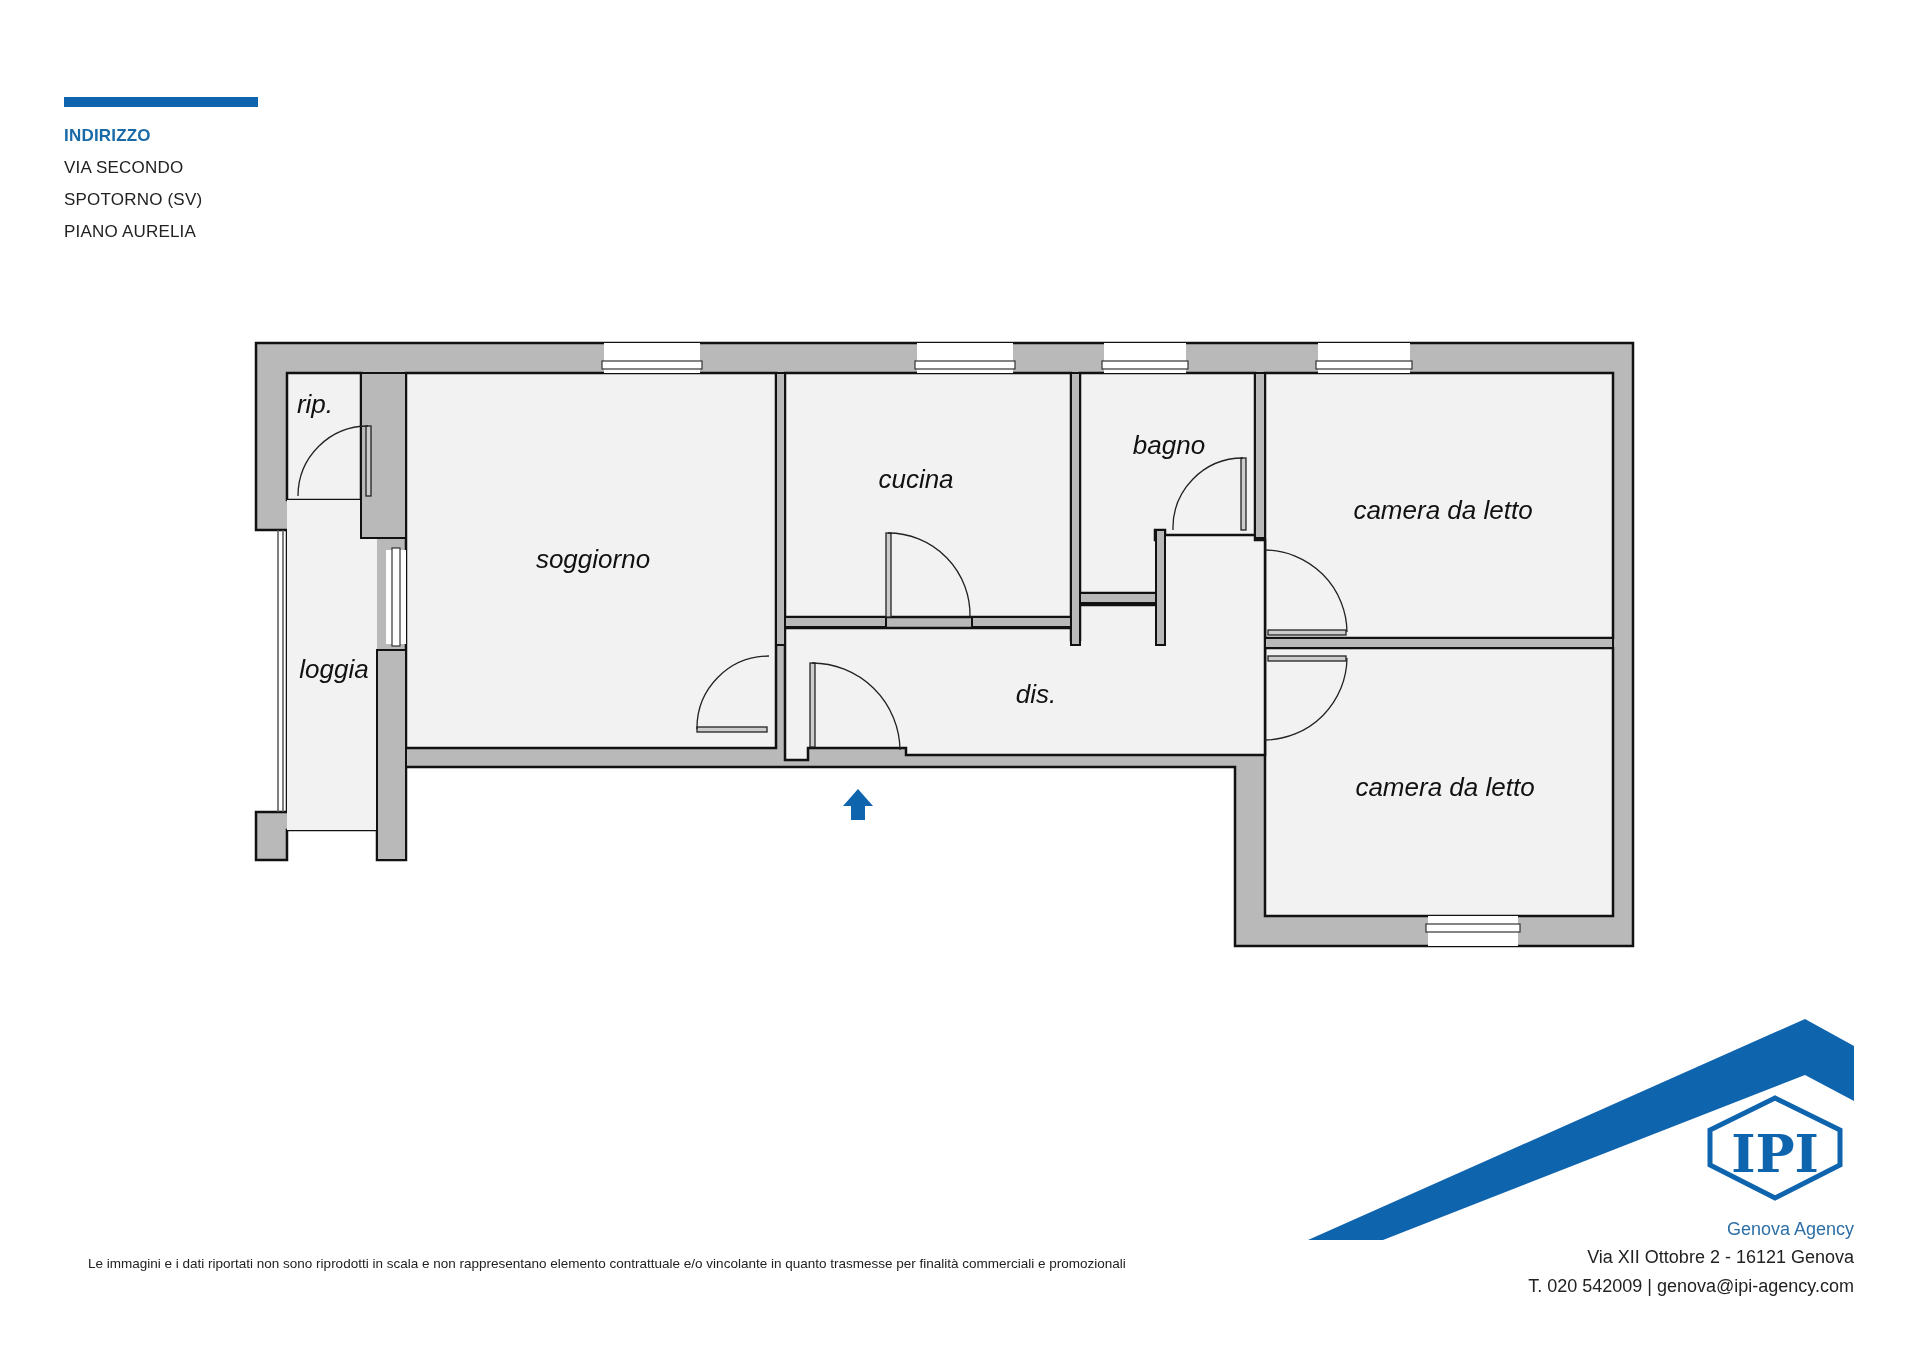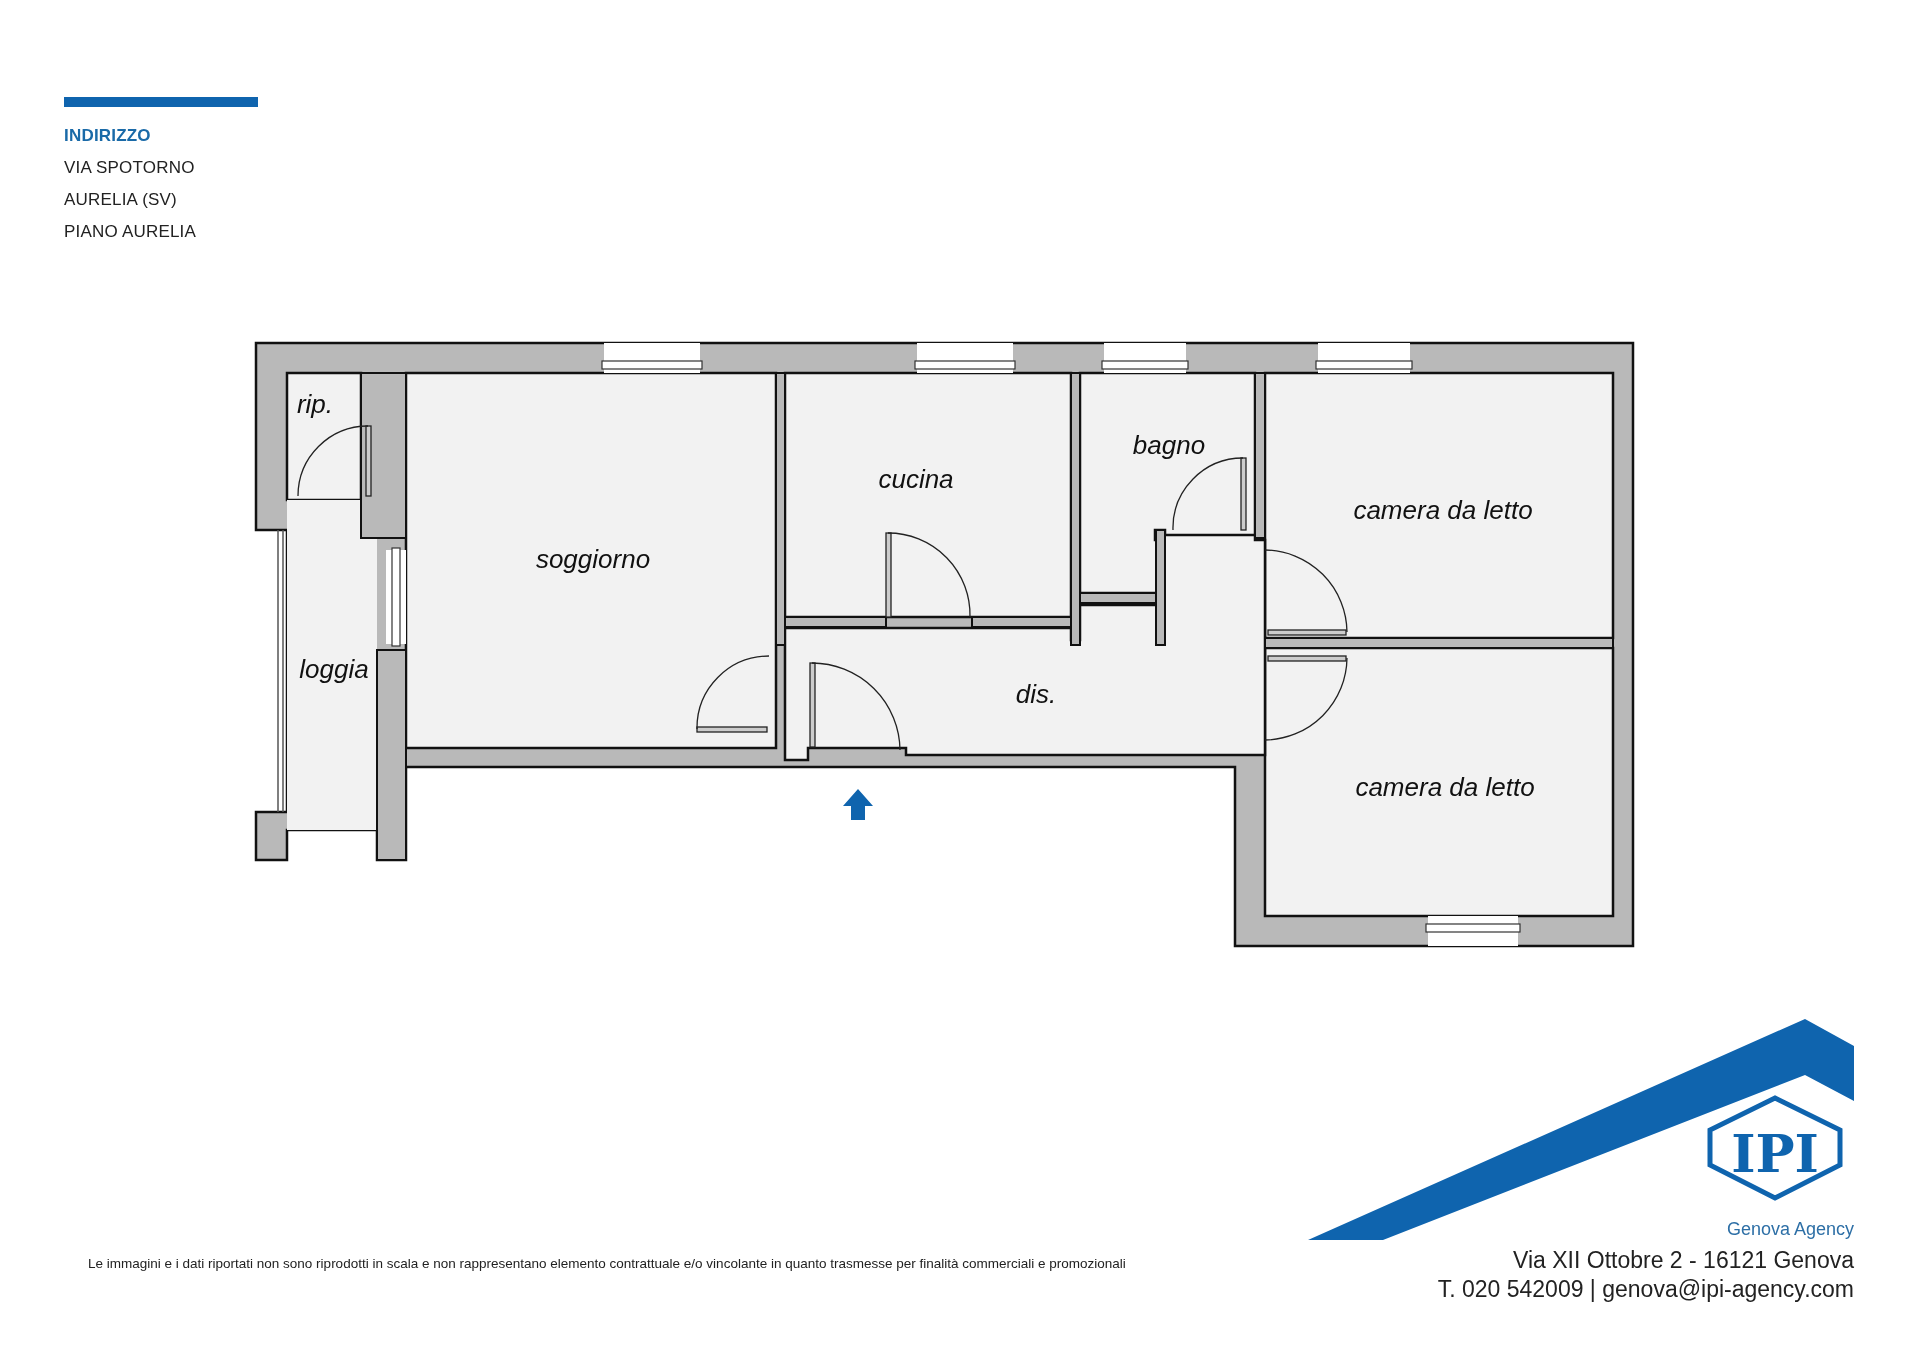--- a/index.html
+++ b/index.html
@@ -4,30 +4,30 @@
 <style>
   html, body { margin: 0; padding: 0; background: #ffffff; }
   body { width: 1920px; height: 1358px; position: relative; overflow: hidden;
          font-family: "Liberation Sans", "DejaVu Sans", sans-serif; }
   .hdr-bar { position: absolute; left: 64px; top: 97px; width: 194px; height: 10px; background: #0f64ae; }
   .hdr { position: absolute; left: 64px; font-size: 17px; color: #222; letter-spacing: 0.2px; }
   .hdr.title { color: #1a6aa8; font-weight: bold; }
   svg.plan { position: absolute; left: 0; top: 0; }
   .room-label { font-family: "Liberation Sans", "DejaVu Sans", sans-serif; font-style: italic; font-size: 26px; fill: #111; }
   .disclaimer { position: absolute; left: 88px; top: 1256px; font-size: 13.5px; color: #222; }
-  .agency { position: absolute; right: 66px; text-align: right; font-size: 23px; color: #222; }
+  .agency { position: absolute; right: 66px; text-align: right; font-size: 18px; color: #222; }
   .agency.name { color: #2d6fa6; font-size: 18px; }
 </style>
 </head>
 <body>
 
 <div class="hdr-bar"></div>
 <div class="hdr title" style="top:126px">INDIRIZZO</div>
-<div class="hdr" style="top:158px">VIA SPOTORNO</div>
-<div class="hdr" style="top:190px">AURELIA (SV)</div>
+<div class="hdr" style="top:158px">VIA SECONDO</div>
+<div class="hdr" style="top:190px">SPOTORNO (SV)</div>
 <div class="hdr" style="top:222px">PIANO AURELIA</div>
 
 <svg class="plan" width="1920" height="1358" viewBox="0 0 1920 1358">
   <g stroke="#111" stroke-width="2.5" fill="#b9b9b9">
 
     <path d="M256 343 H1633 V946 H1235 V767 H906 V767 H808 V767 H406 V860 H377 V830 H287 V860 H256 V812 H287 V530 H256 Z"></path>
   </g>
 
   <g fill="#f2f2f2" stroke="#111" stroke-width="2.5">
     <rect x="287" y="373" width="74" height="127"></rect>

